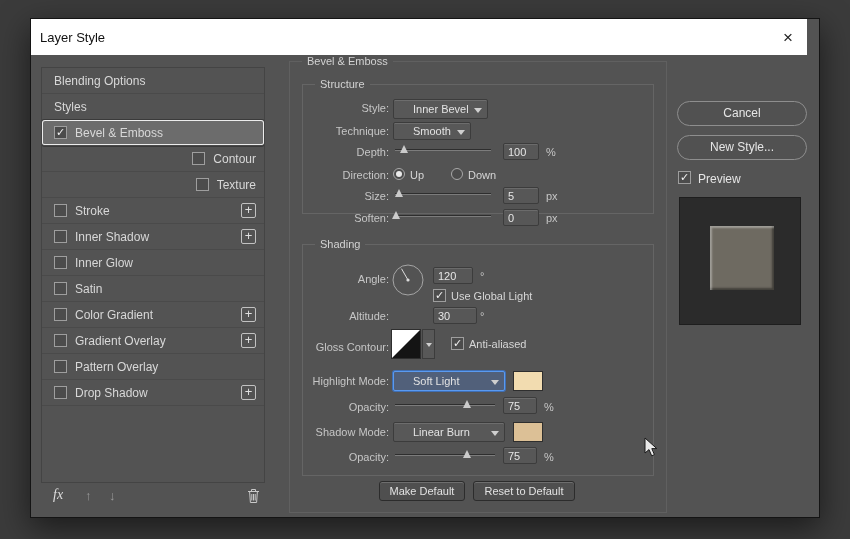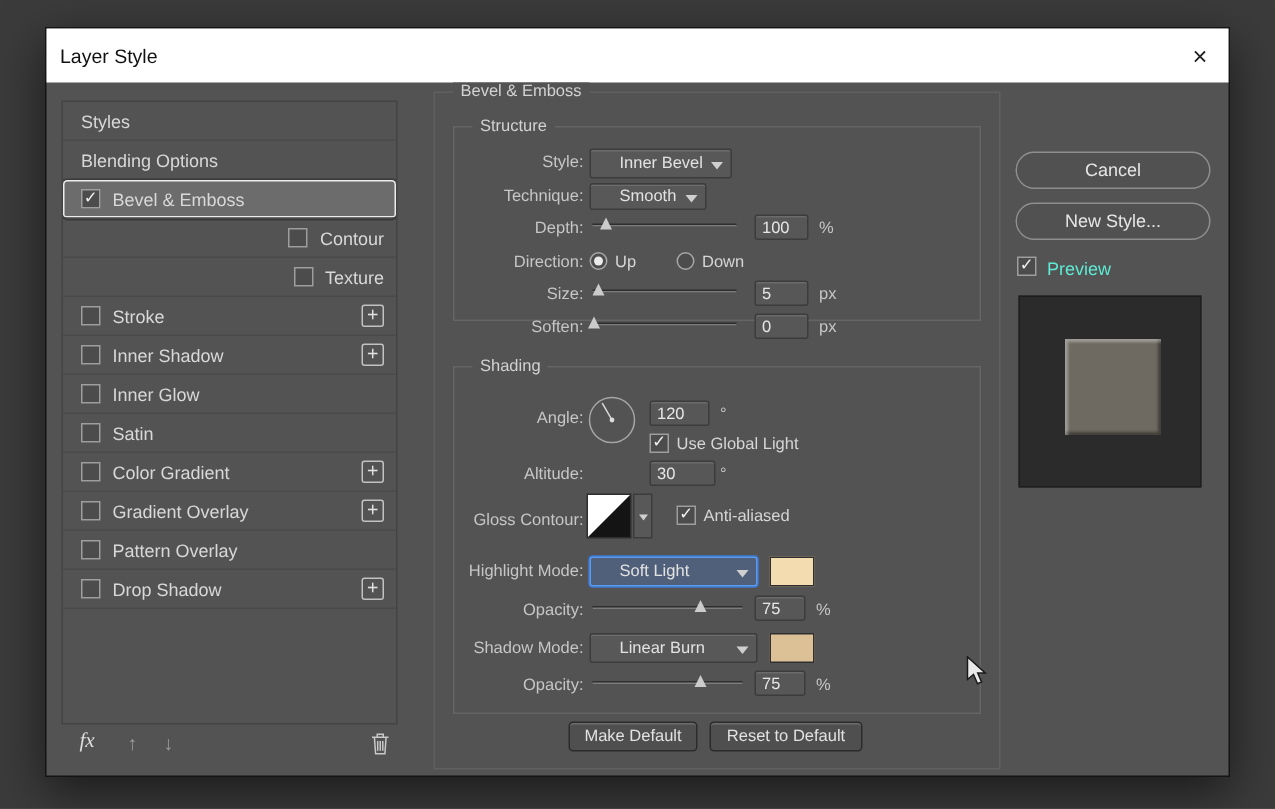--- a/index.html
+++ b/index.html
@@ -2,21 +2,21 @@
 <html><head>
 <meta charset="utf-8">
 <style>
   * { margin:0; padding:0; box-sizing:border-box; font-family:"Liberation Sans", sans-serif; }
   html,body { width:850px; height:539px; }
   body { background:#3b3b3b; position:relative; overflow:hidden; }
 
   .dialog { position:absolute; left:30px; top:18px; width:790px; height:500px;
             background:#535353; border:1px solid #141414; box-shadow:0 10px 30px rgba(0,0,0,.55); }
 
-  .titlebar { position:absolute; left:0; top:0; right:0; height:36px; background:#ffffff;
+  .titlebar { position:absolute; left:0; top:0; right:12px; height:36px; background:#ffffff;
               display:flex; align-items:center; padding:0 14px 0 9px;gap:33px; }
   .titlebar .title { flex:1; font-size:13px; color:#111; }
   .titlebar .close { font-size:17px; color:#222; line-height:1; }
 
   .content { position:absolute; left:0; top:36px; right:0; bottom:0; }
 
   
   .sidebar { position:absolute; left:10px; top:12px; width:224px; height:416px;
              border:1px solid #444444; background:#535353; overflow:hidden; }
   .sb-item { height:26px; display:flex; align-items:center; padding:0 8px 0 12px;
@@ -94,21 +94,21 @@
 
   .btn { position:absolute; height:20px; background:#4f4f4f; border:1px solid #2c2c2c;
          box-shadow:inset 0 1px 0 #6e6e6e; border-radius:3px; font-size:11px; color:#e2e2e2;
          text-align:center; line-height:18px; }
 
   
   .pill { position:absolute; left:646px; width:130px; height:25px; border-radius:13px;
           border:1px solid #8e8e8e; background:#515151; color:#e6e6e6; font-size:12px;
           text-align:center; line-height:23px; }
   .preview-check { left:647px; top:116px; }
-  .preview-label { left:667px; top:117px; font-size:12px; color:#5eead4; }
+  .preview-label { left:667px; top:117px; font-size:12px; color:#e5e5e5; }
   .preview-box { position:absolute; left:648px; top:142px; width:122px; height:128px;
                  background:#2b2b2b; border:1px solid #1e1e1e; }
   .preview-square { position:absolute; left:30px; top:28px; width:64px; height:64px;
                     background:#6e6a61;
                     box-shadow:inset 2px 2px 2px rgba(255,255,255,.35),
                                inset -2px -2px 2px rgba(0,0,0,.4); }
 
   .cursor { position:absolute; left:644px; top:437px; z-index:50; }
 </style>
 </head>
@@ -118,24 +118,24 @@
 
   <div class="titlebar">
     <span class="title">Layer Style</span>
     <span class="close">×</span>
   </div>
 
   <div class="content">
 
     <div class="sidebar">
       <div class="sb-item">
+        <span>Blending Options</span>
+      </div>
+      <div class="sb-item">
         <span>Styles</span>
-      </div>
-      <div class="sb-item">
-        <span>Blending Options</span>
       </div>
       <div class="sb-item selected">
         <span class="cb">
             <span class="check">✓</span>
           </span>
         <span>Bevel &amp; Emboss</span>
       </div>
       <div class="sb-item indent">
         <span class="cb"></span>
         <span>Contour</span>

